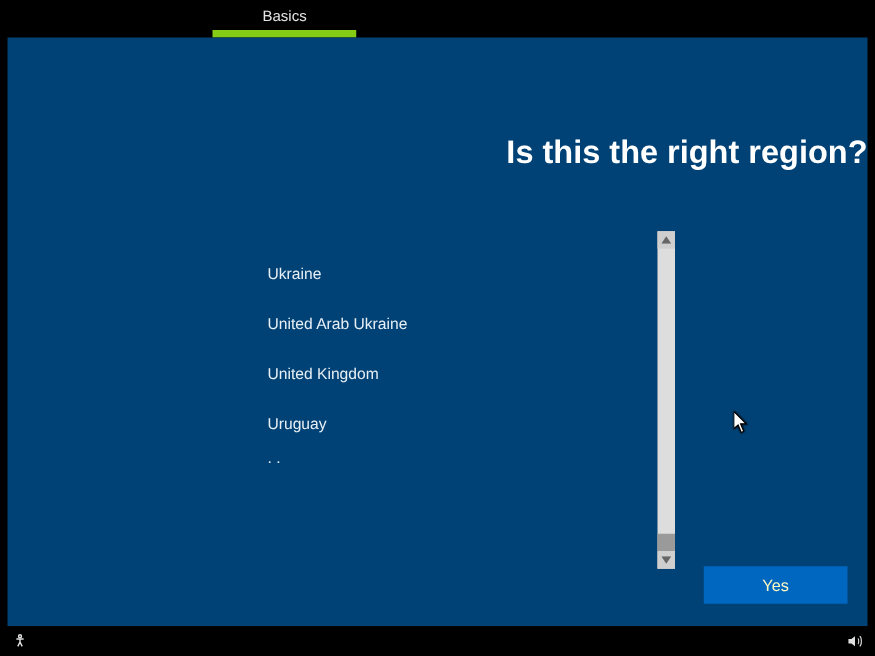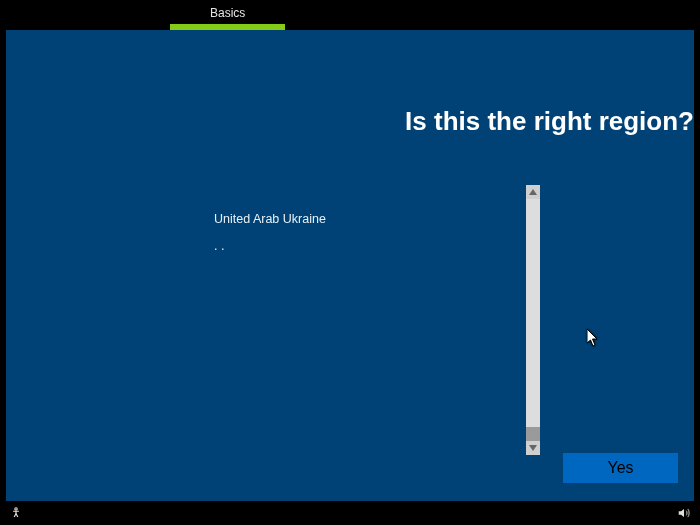--- a/index.html
+++ b/index.html
@@ -35,21 +35,21 @@
   }
   .sb-btn {
     width: 14px; height: 14px; background: #cfcfcf; display: flex; align-items: center; justify-content: center;
     color: #666; font-size: 8px; cursor: pointer;
   }
   .sb-track { position: absolute; top: 14px; bottom: 14px; left: 0; right: 0; }
   .sb-thumb { position: absolute; left: 0; right: 0; bottom: 0; height: 14px; background: #9a9a9a; cursor: pointer; }
   .sb-bot { position: absolute; bottom: 0; }
   .yesbtn {
     position: absolute; right: 16px; bottom: 18px; width: 115px; height: 30px;
-    background: #0067c0; color: #000000; font-size: 16px; border: none;
+    background: #0067c0; color: #fef9c3; font-size: 13px; border: none;
     display: flex; align-items: center; justify-content: center; cursor: pointer;
   }
   .bottombar {
     position: absolute; left: 0; right: 0; bottom: 0; height: 24px; background: #000;
     color: #e0e0e0; display: flex; align-items: center; justify-content: space-between;
     padding: 0 8px;
   }
   .ico { width: 16px; height: 16px; display: inline-flex; align-items: center; justify-content: center; cursor: pointer; }
   .cursor {
     position: absolute; width: 12px; height: 18px; pointer-events: none;
@@ -63,21 +63,24 @@
 
   <div class="topbar">
     <div class="tab">Basics</div>
   </div>
 
   <div class="stage">
     <div class="heading">Is this the right region?</div>
 
     <div class="listwrap">
       <div class="listitem partial-top"></div>
+      <div class="listitem"><span>Ukraine</span></div>
       <div class="listitem"><span>United Arab Ukraine</span></div>
+      <div class="listitem"><span>United Kingdom</span></div>
+      <div class="listitem"><span>Uruguay</span></div>
       <div class="listitem partial-bot"><span>. .</span></div>
     </div>
 
     <div class="scrollbar">
       <div class="sb-btn">
         <svg width="8" height="6">
             <polygon points="4,0 8,6 0,6" fill="#666"></polygon>
           </svg>
       </div>
       <div class="sb-track">

